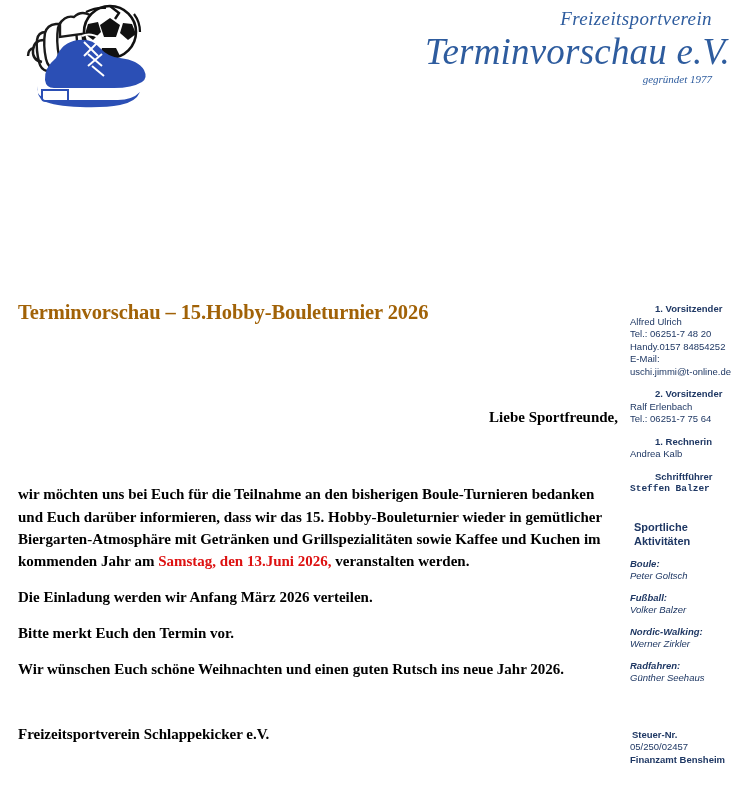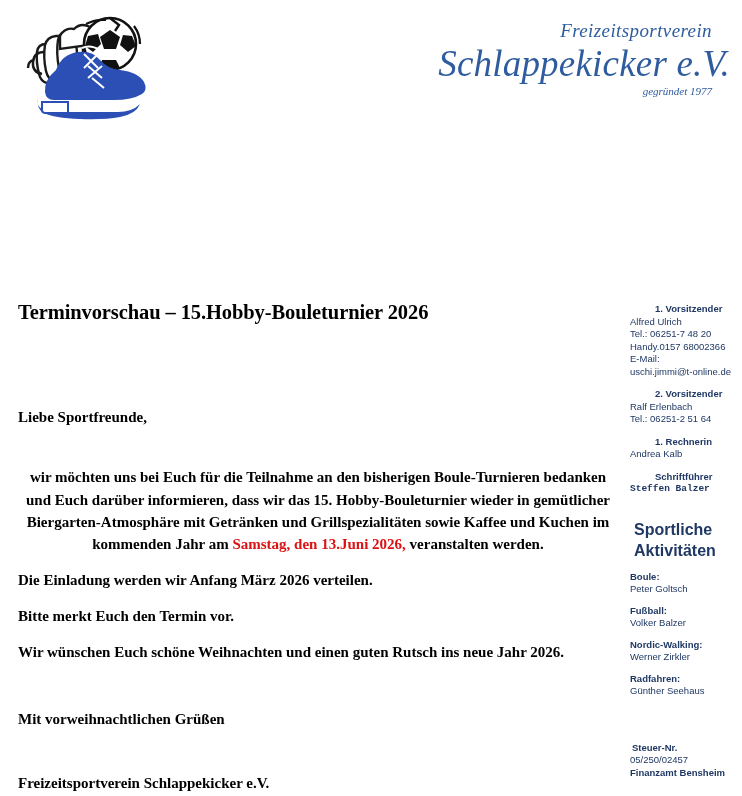--- a/index.html
+++ b/index.html
@@ -14,21 +14,21 @@
     position: relative;
     overflow: hidden;
     font-family: "Liberation Serif", "DejaVu Serif", serif;
     color: #000000;
   }
 
   
   .letterhead {
     position: absolute;
     left: 0;
-    top: 12px;
+    top: 0;
     width: 646px;
     height: 120px;
   }
   .logo-mark {
     position: absolute;
     left: 12px;
     top: 2px;
     width: 140px;
     height: 108px;
   }
@@ -64,40 +64,41 @@
   }
 
   
   .letter-body {
     position: absolute;
     left: 18px;
     top: 300px;
     width: 600px;
   }
   .doc-title {
-    color: #000000;
+    color: #a16207;
     font-size: 20.5px;
     font-weight: bold;
     line-height: 1.2;
     margin: 0 0 0 0;
     letter-spacing: -0.1px;
   }
   .salutation {
     font-size: 15px;
     font-weight: bold;
     margin-top: 83px;
     line-height: 1.25;
+    text-align: right;
   }
   .para {
     font-size: 15px;
     font-weight: bold;
     line-height: 1.48;
     margin: 0;
   }
-  .para-intro { margin-top: 40px; text-align: center; }
+  .para-intro { margin-top: 57px; }
   .para-spaced { margin-top: 14px; }
   .para-signoff { margin-top: 44px; }
   .para-org { margin-top: 42px; }
   .highlight-date { color: #DD1111; }
 
   
   .contact-sidebar {
     position: absolute;
     left: 630px;
     top: 303px;
@@ -111,27 +112,27 @@
   .contact-role {
     font-weight: bold;
     white-space: nowrap;
     margin-left: 25px;
   }
   .contact-line { white-space: nowrap; }
   .contact-name-bold { font-weight: bold; white-space: nowrap; font-family: Liberation Mono, monospace; }
 
   .section-heading {
     font-weight: bold;
-    font-size: 16px;
+    font-size: 11px;
     line-height: 1.3;
     margin-top: 24px;
     margin-bottom: 9px;
     padding-left: 4px;
   }
-  .activity-block { margin-bottom: 9px; }
+  .activity-block { margin-bottom: 9px; font-style: italic; }
   .activity-label { font-weight: bold; white-space: nowrap; }
   .activity-person { white-space: nowrap; }
 
   .tax-block {
     margin-top: 44px;
   }
   .tax-label { font-weight: bold; padding-left: 2px; }
   .tax-number { }
   .tax-office { font-weight: bold; white-space: nowrap; }
 </style>
@@ -179,61 +180,60 @@
           <path d="M90 52 l-14 12"></path>
           <path d="M80 64 l12 10"></path>
           <path d="M70 34 q8 -4 18 2"></path>
         </g>
       </g>
     </svg>
   </div>
 
   <div class="club-wordmark">
     <div class="club-line-small">Freizeitsportverein</div>
-    <div class="club-line-big">Schlappekicker e.V.</div>
+    <div class="club-line-big">Terminvorschau e.V.</div>
     <div class="club-line-founded">gegründet 1977</div>
   </div>
 
 </div>
 
 <div class="letter-body">
 
   <h1 class="doc-title">Terminvorschau – 15.Hobby-Bouleturnier 2026</h1>
 
   <p class="salutation">Liebe Sportfreunde,</p>
 
   <p class="para para-intro"><span>wir möchten uns bei Euch für die Teilnahme an den bisherigen Boule-Turnieren bedanken und Euch darüber informieren, dass wir das 15. Hobby-Bouleturnier wieder in gemütlicher Biergarten-Atmosphäre mit Getränken und Grillspezialitäten sowie Kaffee und Kuchen im kommenden Jahr am </span><span class="highlight-date">Samstag, den 13.Juni 2026,</span><span> veranstalten werden.</span></p>
 
   <p class="para para-spaced">Die Einladung werden wir Anfang März 2026 verteilen.</p>
 
   <p class="para para-spaced">Bitte merkt Euch den Termin vor.</p>
 
   <p class="para para-spaced">Wir wünschen Euch schöne Weihnachten und einen guten Rutsch ins neue Jahr 2026.</p>
 
-  <p class="para para-signoff">Mit vorweihnachtlichen Grüßen</p>
 
   <p class="para para-org">Freizeitsportverein Schlappekicker e.V.</p>
 
 </div>
 
 <aside class="contact-sidebar">
 
   <div class="contact-block">
     <div class="contact-role">1. Vorsitzender</div>
     <div class="contact-line">Alfred Ulrich</div>
     <div class="contact-line">Tel.:    06251-7 48 20</div>
-    <div class="contact-line">Handy.0157 68002366</div>
+    <div class="contact-line">Handy.0157 84854252</div>
     <div class="contact-line">E-Mail:</div>
     <div class="contact-line">uschi.jimmi@t-online.de</div>
   </div>
 
   <div class="contact-block">
     <div class="contact-role">2. Vorsitzender</div>
     <div class="contact-line">Ralf Erlenbach</div>
-    <div class="contact-line">Tel.: 06251-2 51 64</div>
+    <div class="contact-line">Tel.: 06251-7 75 64</div>
   </div>
 
   <div class="contact-block">
     <div class="contact-role">1. Rechnerin</div>
     <div class="contact-line">Andrea Kalb</div>
   </div>
 
 
   <div class="contact-block">
     <div class="contact-role">Schriftführer</div>

